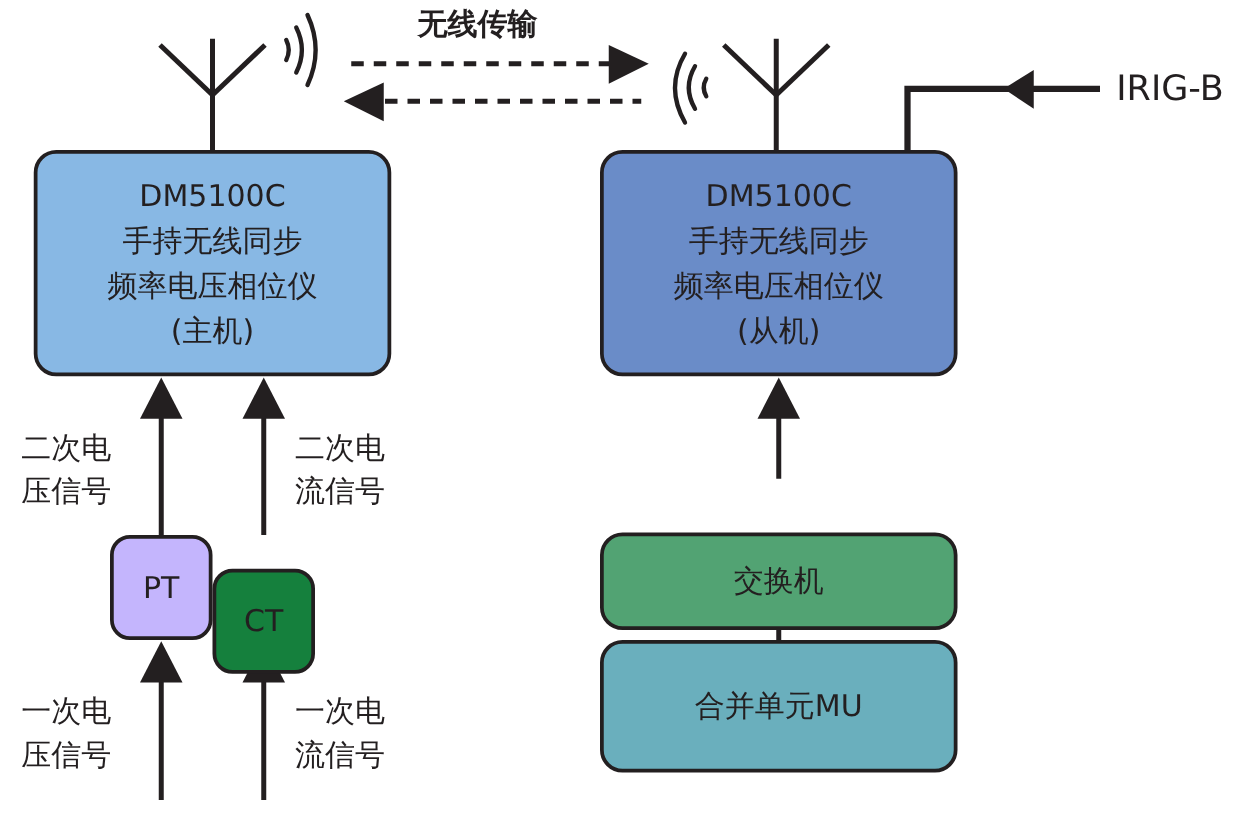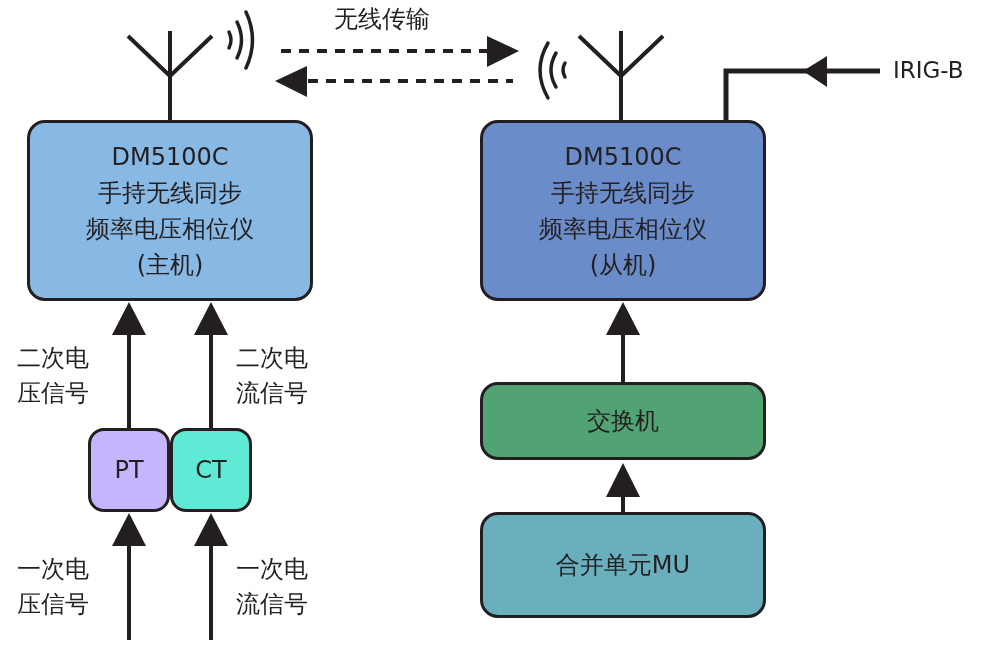--- a/index.html
+++ b/index.html
@@ -80,49 +80,49 @@
     <line x1="623" y1="383" x2="623" y2="330" stroke="#231f20" stroke-width="4"></line>
     <polygon points="606,335 623,302 640,335" fill="#231f20"></polygon>
   </g>
 
   <g>
     <line x1="623" y1="543" x2="623" y2="492" stroke="#231f20" stroke-width="4"></line>
     <polygon points="606,497 623,463 640,497" fill="#231f20"></polygon>
   </g>
 </svg>
 
-<div class="label" style="left:334px; top:2px;">无线传输</div>
-<div class="label" style="left:893px; top:53px; font-family:'DejaVu Sans', sans-serif; font-size:23px;">IRIG-B</div>
+<div class="label" style="left:334px; top:2px;font-weight:bold;">无线传输</div>
+<div class="label" style="left:893px; top:53px; font-family:'DejaVu Sans', sans-serif; font-size:28px;">IRIG-B</div>
 
 <div class="box master" style="background:#88b8e4;">
   <div class="ln">DM5100C</div>
   <div class="ln">手持无线同步</div>
   <div class="ln">频率电压相位仪</div>
   <div class="ln">(主机)</div>
 </div>
 
 <div class="box slave" style="background:#6a8cc8;">
   <div class="ln">DM5100C</div>
   <div class="ln">手持无线同步</div>
   <div class="ln">频率电压相位仪</div>
   <div class="ln">(从机)</div>
 </div>
 
-<div class="box switch" style="background:#52a373;">
+<div class="box switch" style="background:#52a373;margin-top:44px;">
   <div class="ln">交换机</div>
 </div>
 
 <div class="box mu" style="background:#6aafbd;">
   <div class="ln">合并单元MU</div>
 </div>
 
 <div class="box pt" style="background:#c4b5fd;">
   <div class="ln">PT</div>
 </div>
-<div class="box ct" style="background:#5eead4;">
+<div class="box ct" style="background:#15803d;margin-top:27px;">
   <div class="ln">CT</div>
 </div>
 
 <div class="label" style="left:17px; top:341px;">
   <div>二次电</div>
   <div>压信号</div>
 </div>
 <div class="label" style="left:236px; top:341px;">
   <div>二次电</div>
   <div>流信号</div>

